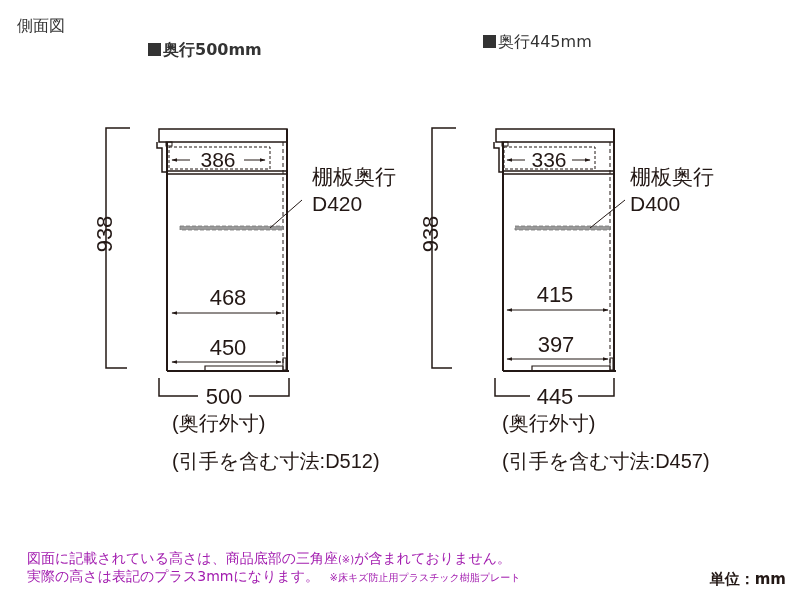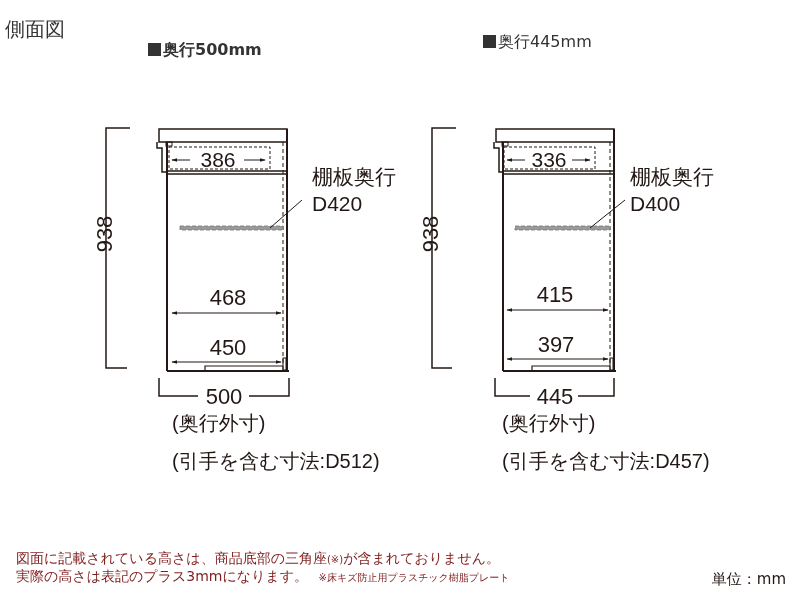--- a/index.html
+++ b/index.html
@@ -1,26 +1,26 @@
 <!DOCTYPE html>
 <html><head>
 <meta charset="utf-8">
 <style>
   html, body { margin:0; padding:0; background:#ffffff; }
   body { width:800px; height:600px; position:relative; overflow:hidden;
          font-family:"DejaVu Sans","Liberation Sans",sans-serif; color:#231815; }
   .abs { position:absolute; white-space:nowrap; }
-  .title { left:5px; top:16px; font-size:20px; color:#333333; }
+  .title { left:17px; top:16px; font-size:16px; color:#333333; }
   .spec { font-size:16px; color:#333333; }
   .spec .sq { display:inline-block; width:13px; height:13px; background:#333333; margin-right:2px; vertical-align:-1px; }
   svg { position:absolute; left:0; top:0; }
   .dim { font-family:"Liberation Sans",sans-serif; fill:#231815; }
-  .note { left:16px; font-size:14px; color:#7f1d1d; }
+  .note { left:27px; font-size:14px; color:#a21caf; }
   .note-small { font-size:10px; }
-  .unit { right:14px; top:570px; font-size:15px; color:#231815; }
+  .unit { right:14px; top:570px; font-size:15px; color:#231815;font-weight:bold; }
 </style>
 </head>
 <body>
 
 <div class="abs title">側面図</div>
 
 <div class="abs spec" style="left:148px; top:40px;font-weight:bold;">
   <span class="sq"></span><span>奥行500mm</span>
 </div>
 <div class="abs spec" style="left:483px; top:32px;">

